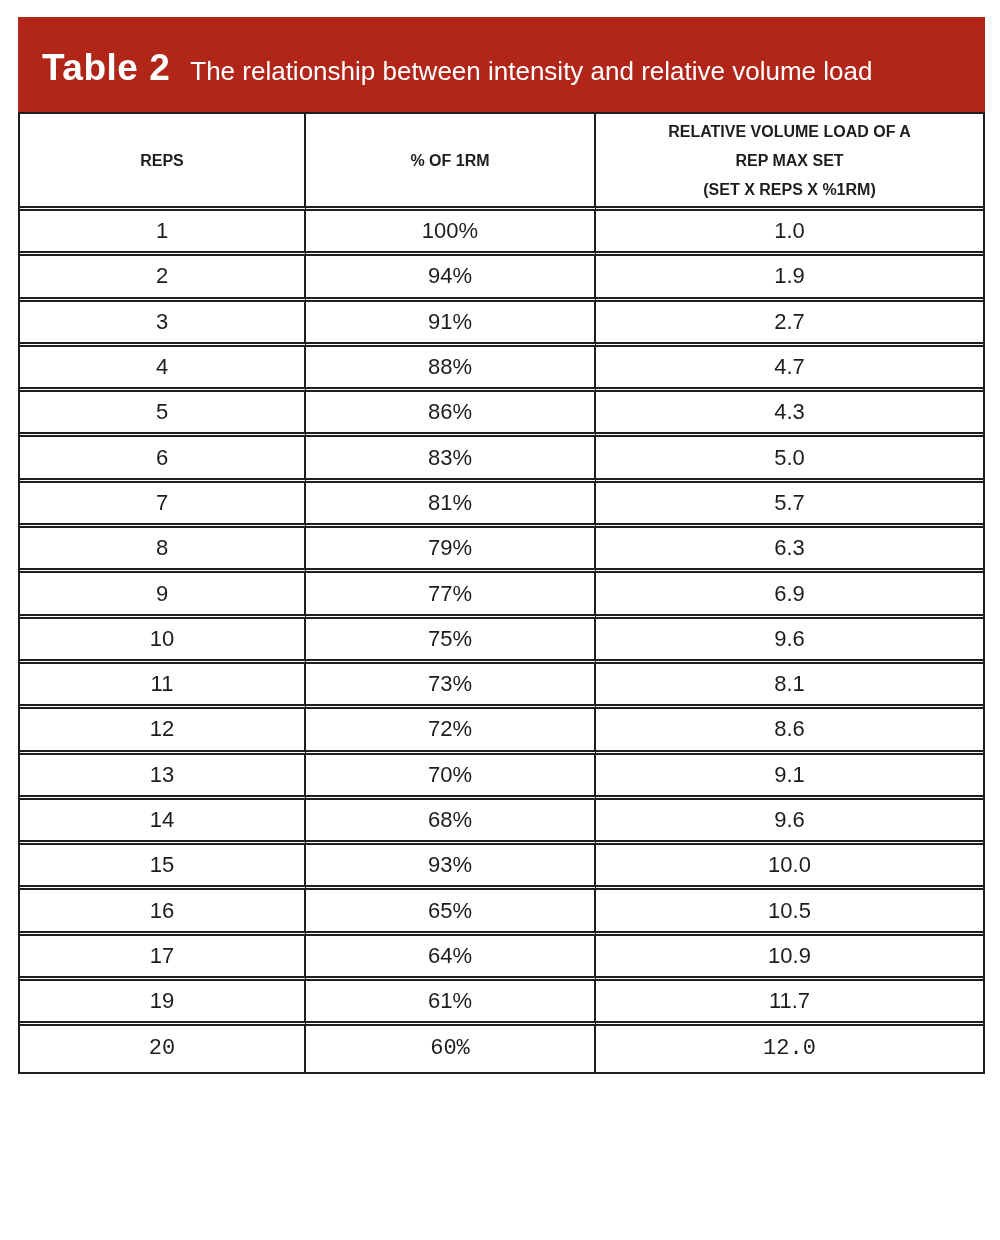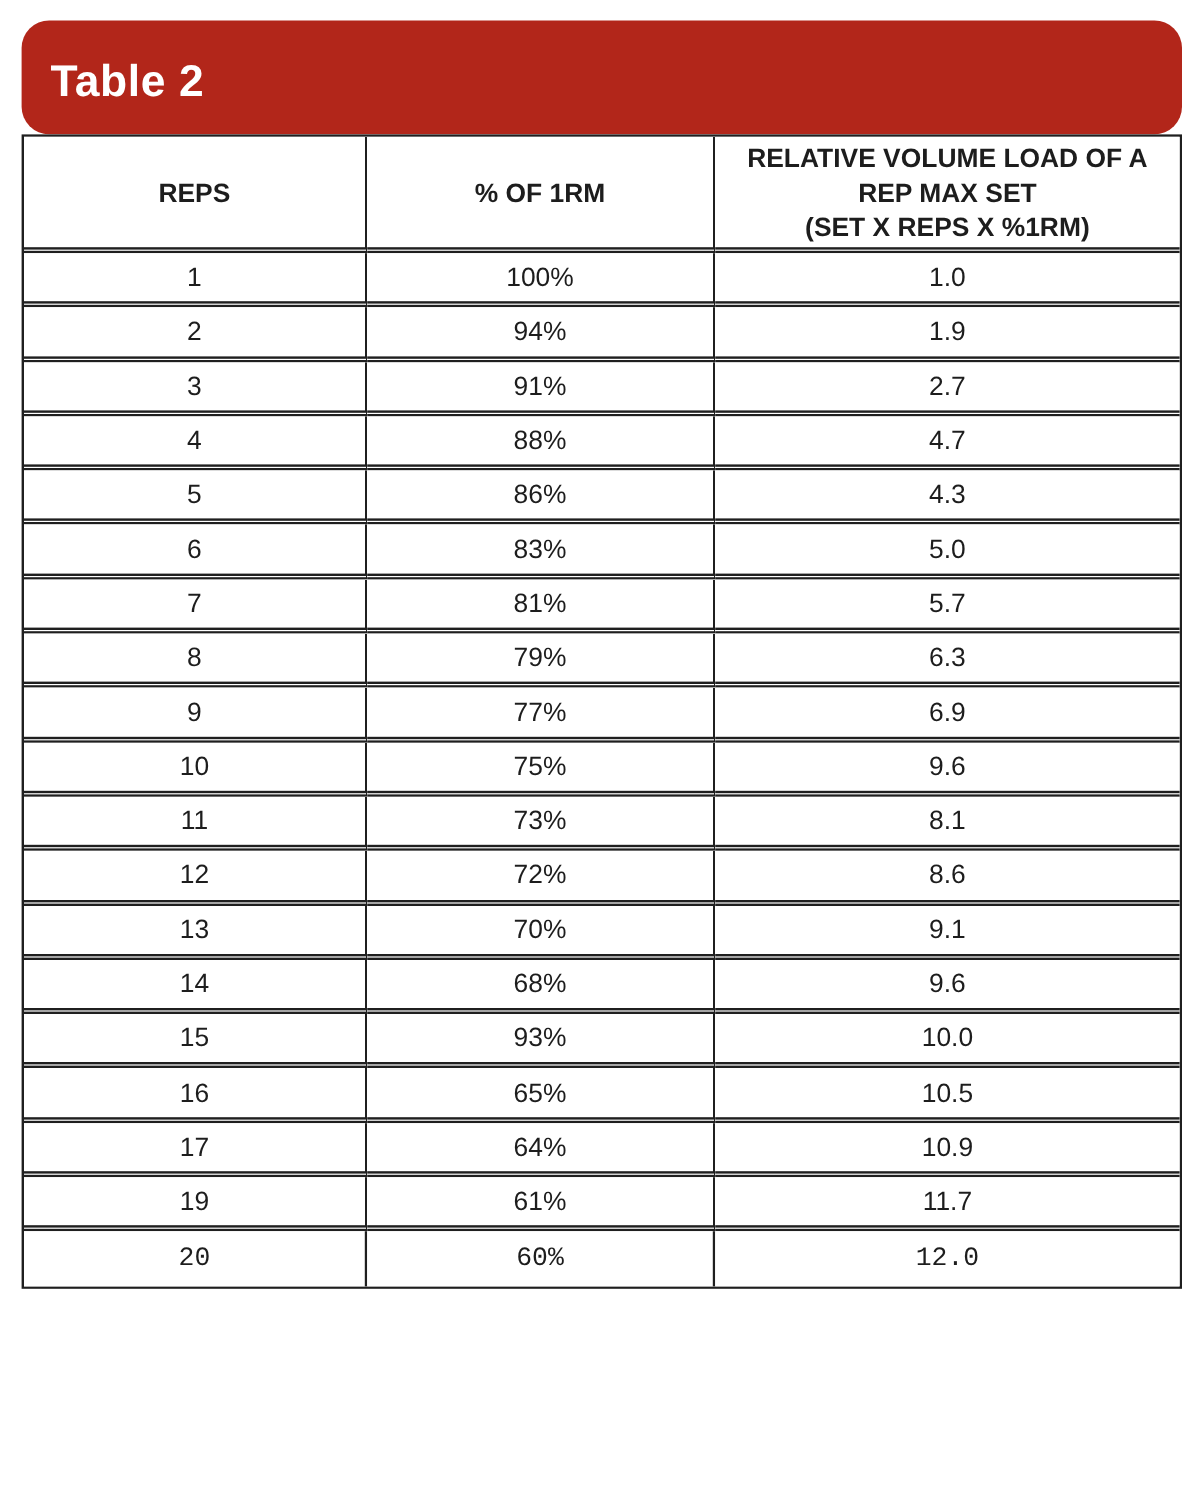--- a/index.html
+++ b/index.html
@@ -20,21 +20,20 @@
   }
   .titlebar {
     width: 100%;
     height: 95px;
     background: #b2261a;
     display: flex;
     align-items: baseline;
     gap: 20px;
     padding: 30px 10px 0 24px;
     overflow: hidden;
-    border-radius: 23px;
   }
   .titlebar .table-label {
     color: #ffffff;
     font-size: 37px;
     font-weight: bold;
     letter-spacing: 0.5px;
     white-space: nowrap;
   }
   .titlebar .table-title {
     color: #ffffff;
@@ -55,41 +54,42 @@
   col.c-volume { width: 387px; }
   th, td {
     text-align: center;
     vertical-align: middle;
     border-right: 2px solid #1f1f1f;
     background: #ffffff;
   }
   th:last-child, td:last-child { border-right: none; }
   thead th {
     height: 97px;
-    font-size: 22px;
+    font-size: 16px;
     font-weight: bold;
     line-height: 29px;
     border-bottom: 5px double #1f1f1f;
     padding: 0 6px;
   }
   tbody td {
     height: 45.3px;
     font-size: 22px;
     font-weight: normal;
     border-bottom: 5px double #1f1f1f;
   }
   tbody tr:last-child td { border-bottom: none; font-family: Liberation Mono, monospace; }
 </style>
 </head>
 <body>
 
 <div class="figure">
 
   <div class="titlebar">
     <span class="table-label">Table 2</span>
+    <span class="table-title">The relationship between intensity and relative volume load</span>
   </div>
 
   <table class="datatable">
     <colgroup>
       <col class="c-reps">
       <col class="c-pct">
       <col class="c-volume">
     </colgroup>
     <thead>
       <tr>

